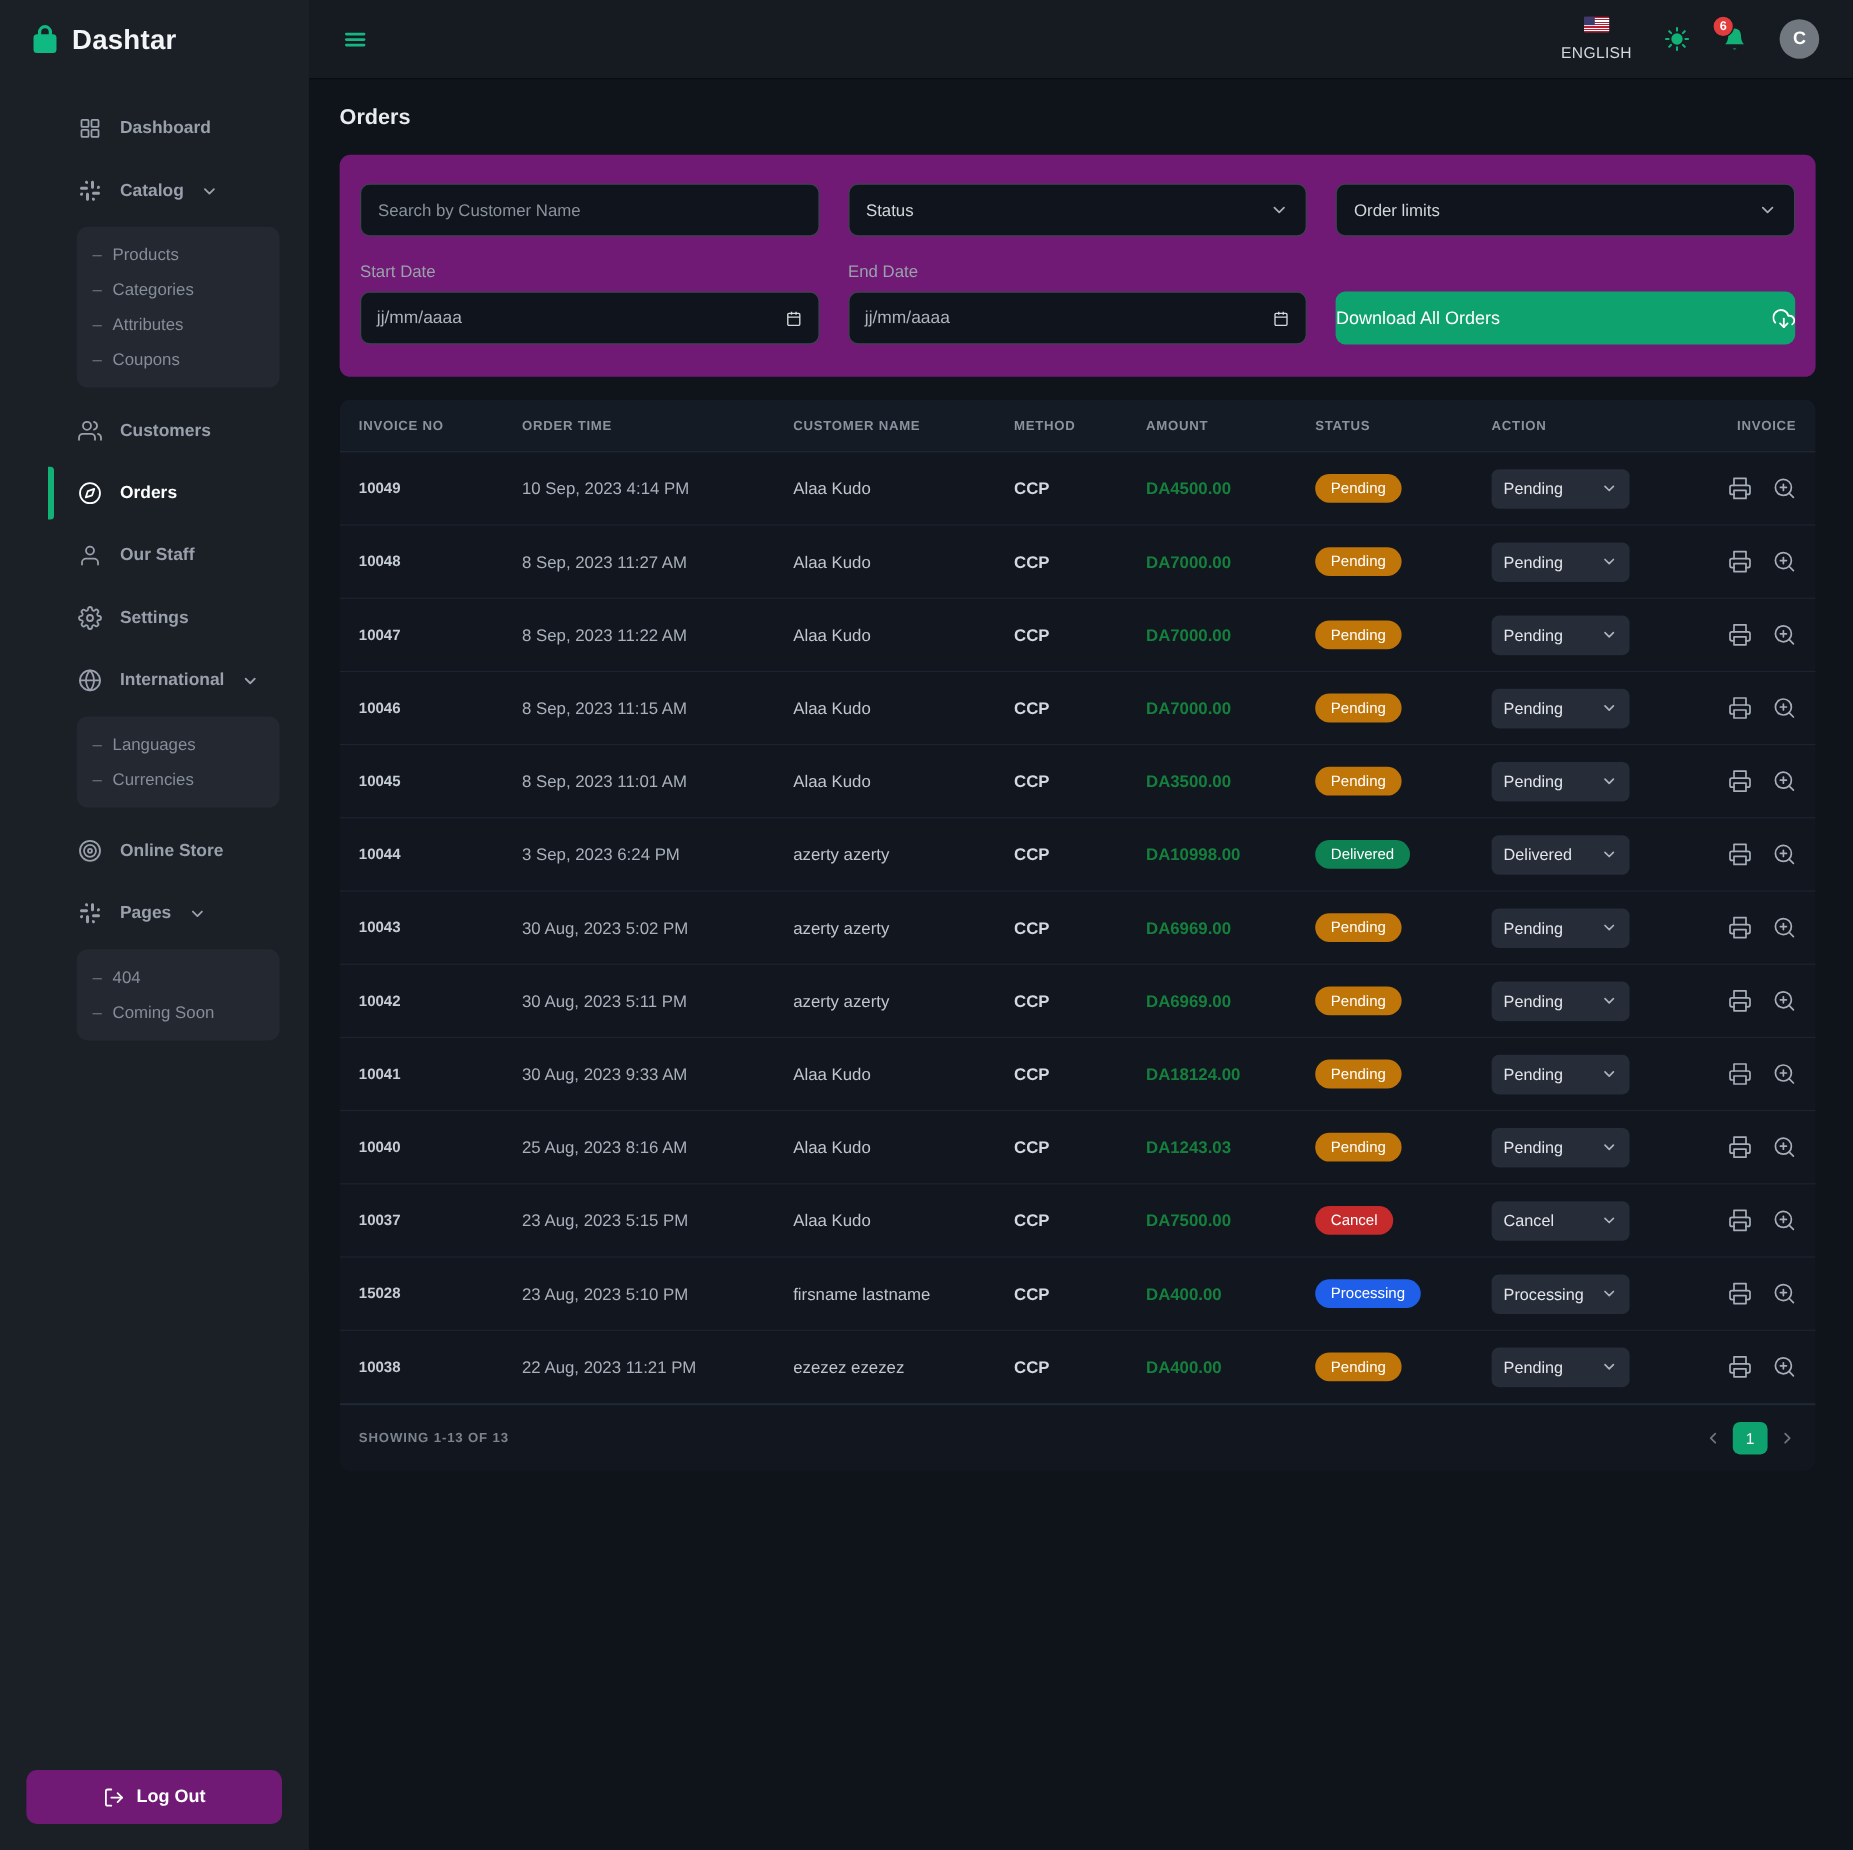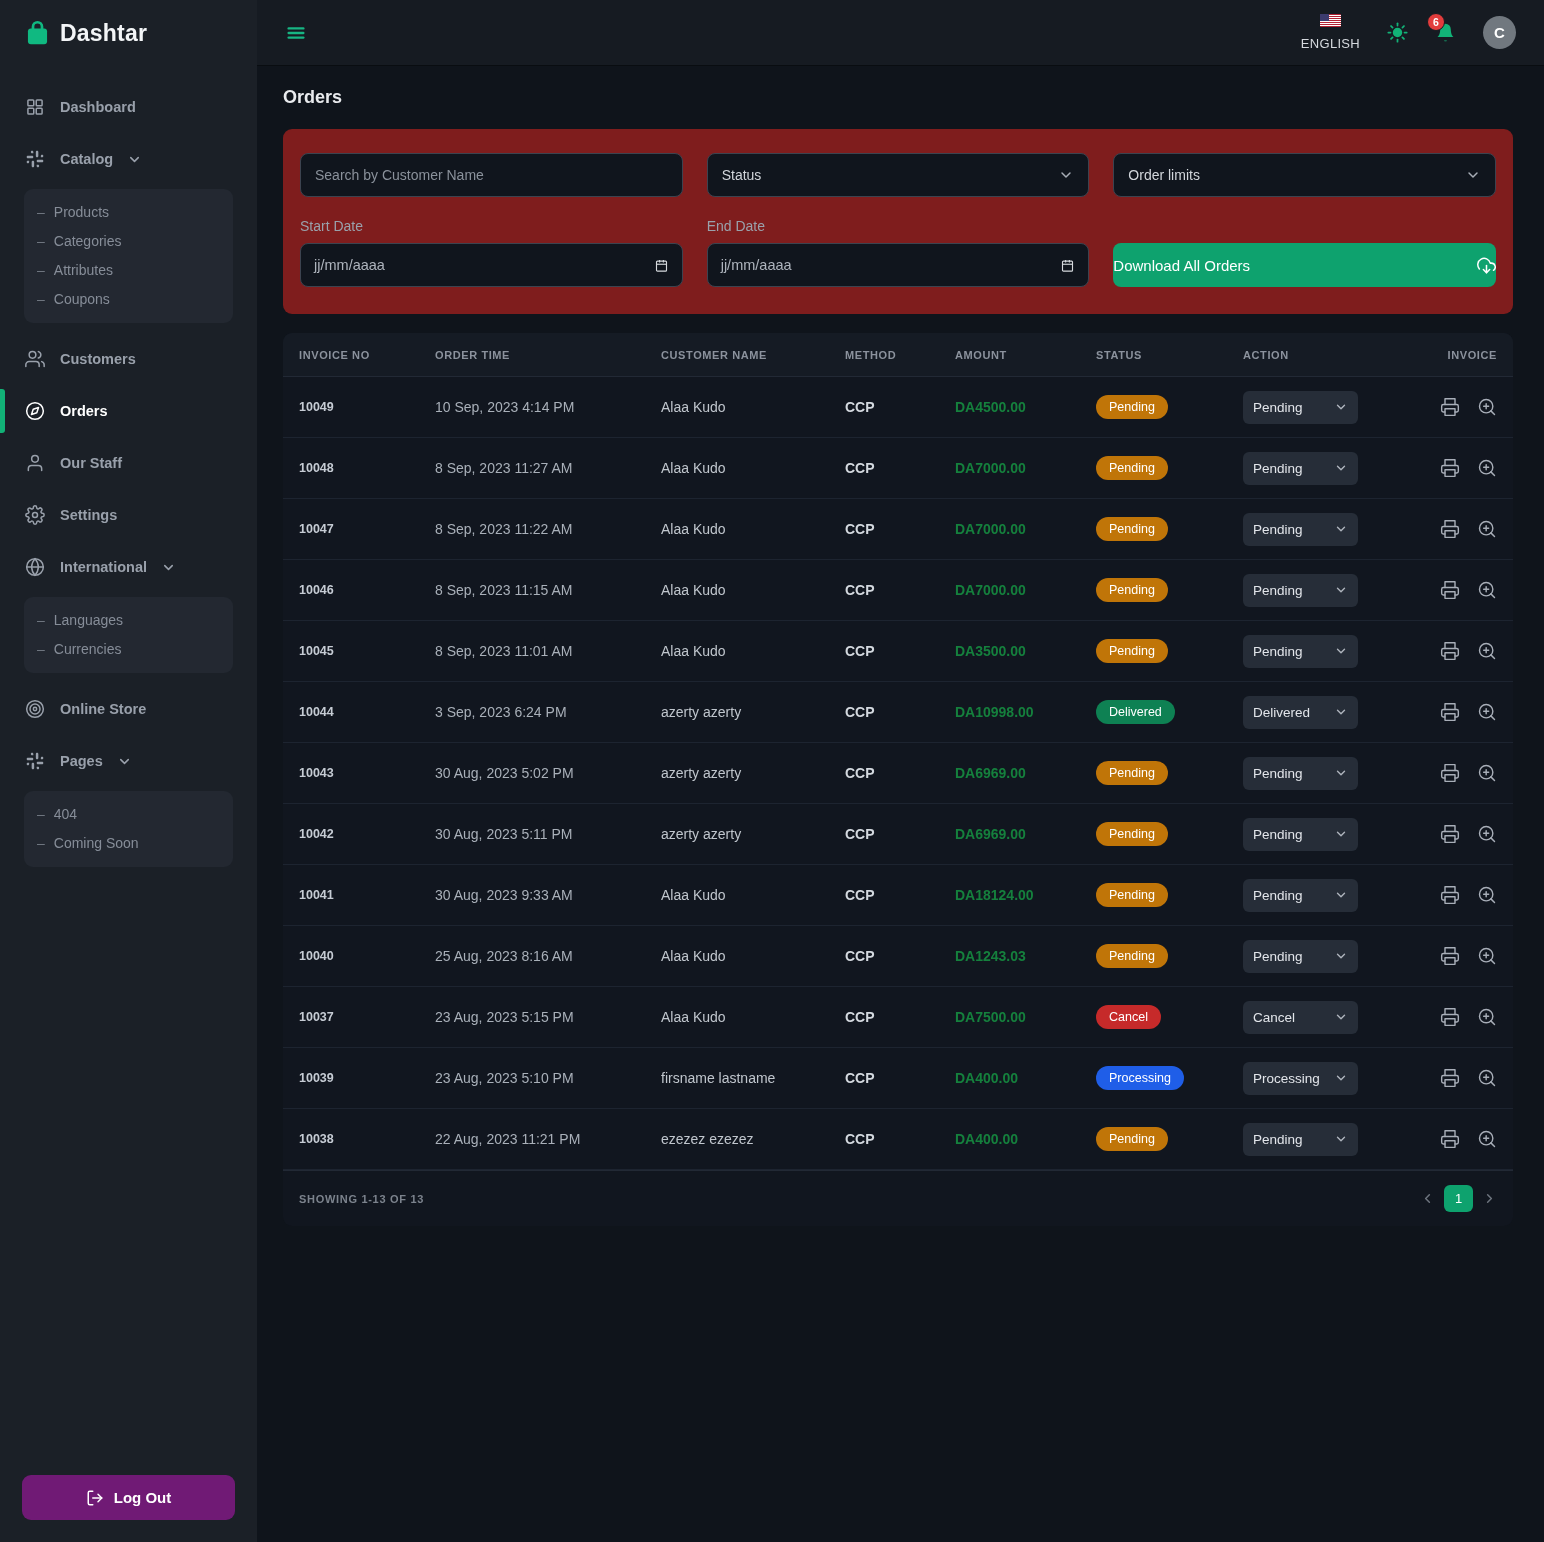--- a/index.html
+++ b/index.html
@@ -9,21 +9,21 @@
     background:#0f141b; color:#c8cdd4; overflow:hidden; position:relative;
   }
   
   .sidebar {
     position:fixed; left:0; top:0; bottom:0; width:257px;
     background:#1b2027; display:flex; flex-direction:column; z-index:30;
   }
   .logo { display:flex; align-items:center; gap:9px; padding:20px 24px 0 24px; }
   .logo svg { width:27px; height:27px; }
   .logo-text { font-size:23px; font-weight:bold; color:#f3f5f7; letter-spacing:.2px; }
-  .nav { margin-top:38px; flex:1 1 auto; overflow:hidden; }
+  .nav { margin-top:38px; flex:1 1 auto; overflow:hidden;margin-left:40px; }
   .nav-item {
     position:relative; display:flex; align-items:center; height:44px;
     padding-left:25px; margin-bottom:8px; cursor:pointer;
     color:#99a0ab; font-size:14.5px; font-weight:600;
   }
   .nav-item.active { color:#ffffff; }
   .nav-item.active::before {
     content:""; position:absolute; left:0; top:0; bottom:0; width:5px;
     background:#12b277; border-radius:0 3px 3px 0;
   }
@@ -72,21 +72,21 @@
   }
   .avatar {
     width:33px; height:33px; border-radius:50%; background:#71787f; color:#fff;
     font-size:15px; font-weight:600; display:flex; align-items:center; justify-content:center; cursor:pointer;
   }
   
   .main { margin-left:257px; padding:87px 31px 40px 26px; }
   .page-title { font-size:18px; font-weight:bold; color:#e9ebee; }
   
   .filter-card {
-    margin-top:21px; background:#7f1d1d; border-radius:9px; padding:24px 17px 27px 17px;
+    margin-top:21px; background:#701a75; border-radius:9px; padding:24px 17px 27px 17px;
   }
   .filter-row { display:grid; grid-template-columns:1fr 1fr 1fr; gap:24px; }
   .filter-row + .filter-row { margin-top:21px; }
   .text-input, .select {
     height:44px; width:100%; background:#10151d; border:1px solid #3c434f;
     border-radius:8px; color:#d2d6db; font-size:14px; font-family:inherit;
     padding:0 14px; outline:none;
   }
   .text-input::placeholder { color:#8a919b; }
   .select { display:flex; align-items:center; justify-content:space-between; cursor:pointer; }
@@ -809,21 +809,21 @@
               <svg viewBox="0 0 24 24" fill="none" stroke="currentColor" stroke-width="1.7" stroke-linecap="round" stroke-linejoin="round">
                 <circle cx="11" cy="11" r="8"></circle>
                 <line x1="21" y1="21" x2="16.65" y2="16.65"></line>
                 <line x1="11" y1="8" x2="11" y2="14"></line>
                 <line x1="8" y1="11" x2="14" y2="11"></line>
               </svg>
             </span>
     </div>
   </div>
   <div class="tgrid trow">
-    <div class="td-invoice">10039</div>
+    <div class="td-invoice">15028</div>
     <div class="td-time">23 Aug, 2023 5:10 PM</div>
     <div class="td-customer">firsname lastname</div>
     <div class="td-method">CCP</div>
     <div class="td-amount">DA400.00</div>
     <div><span class="badge badge-processing">Processing</span></div>
     <div>
             <div class="action-select">
               <span>Processing</span>
               <span style="display:flex">
                 <svg viewBox="0 0 24 24" fill="none" stroke="currentColor" stroke-width="2.4" stroke-linecap="round" stroke-linejoin="round">

